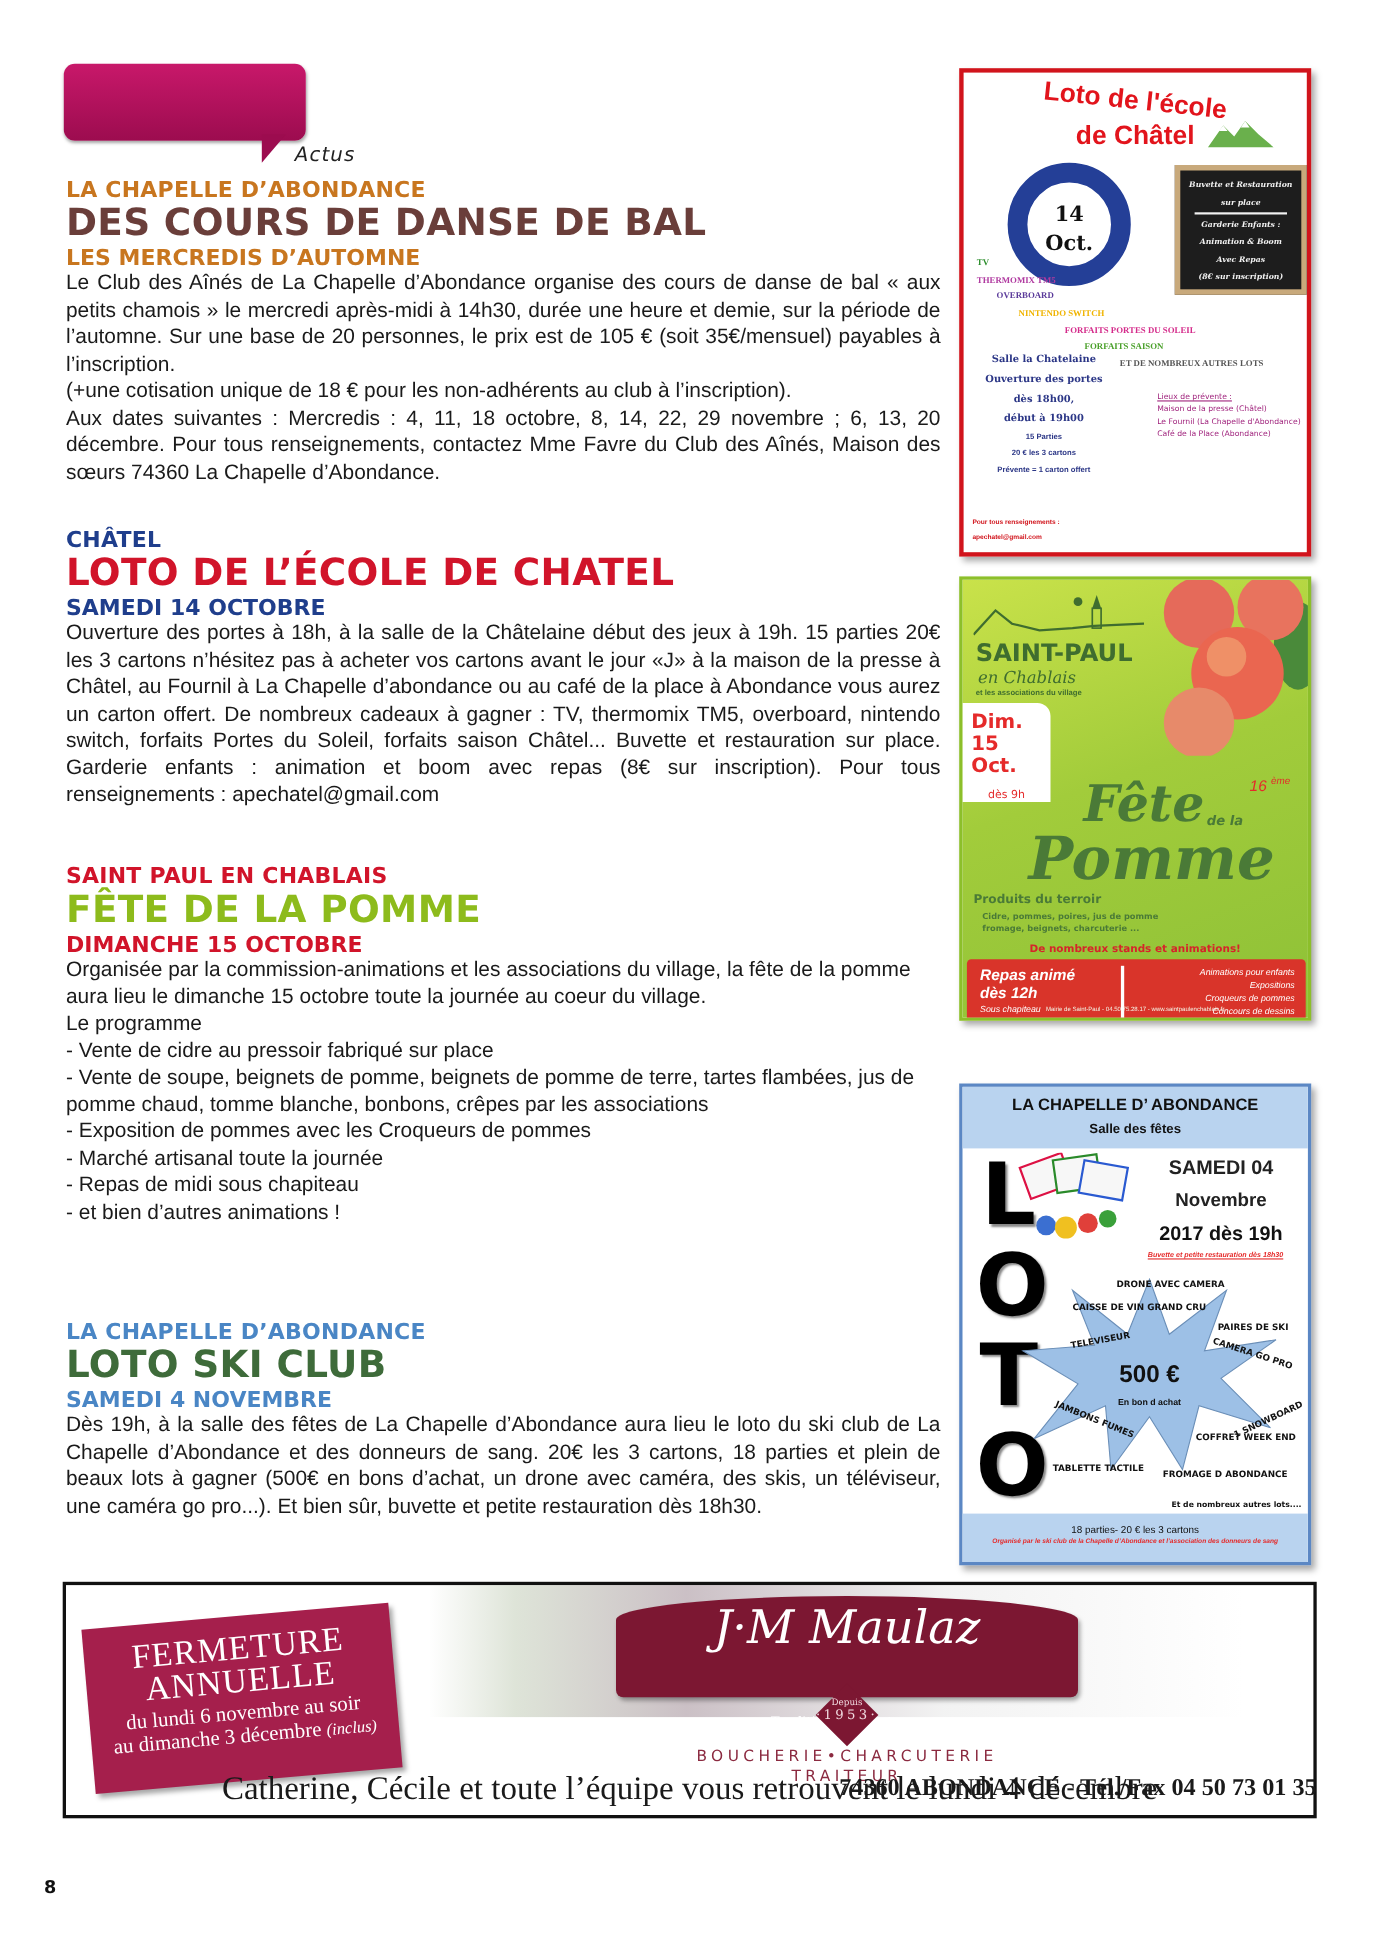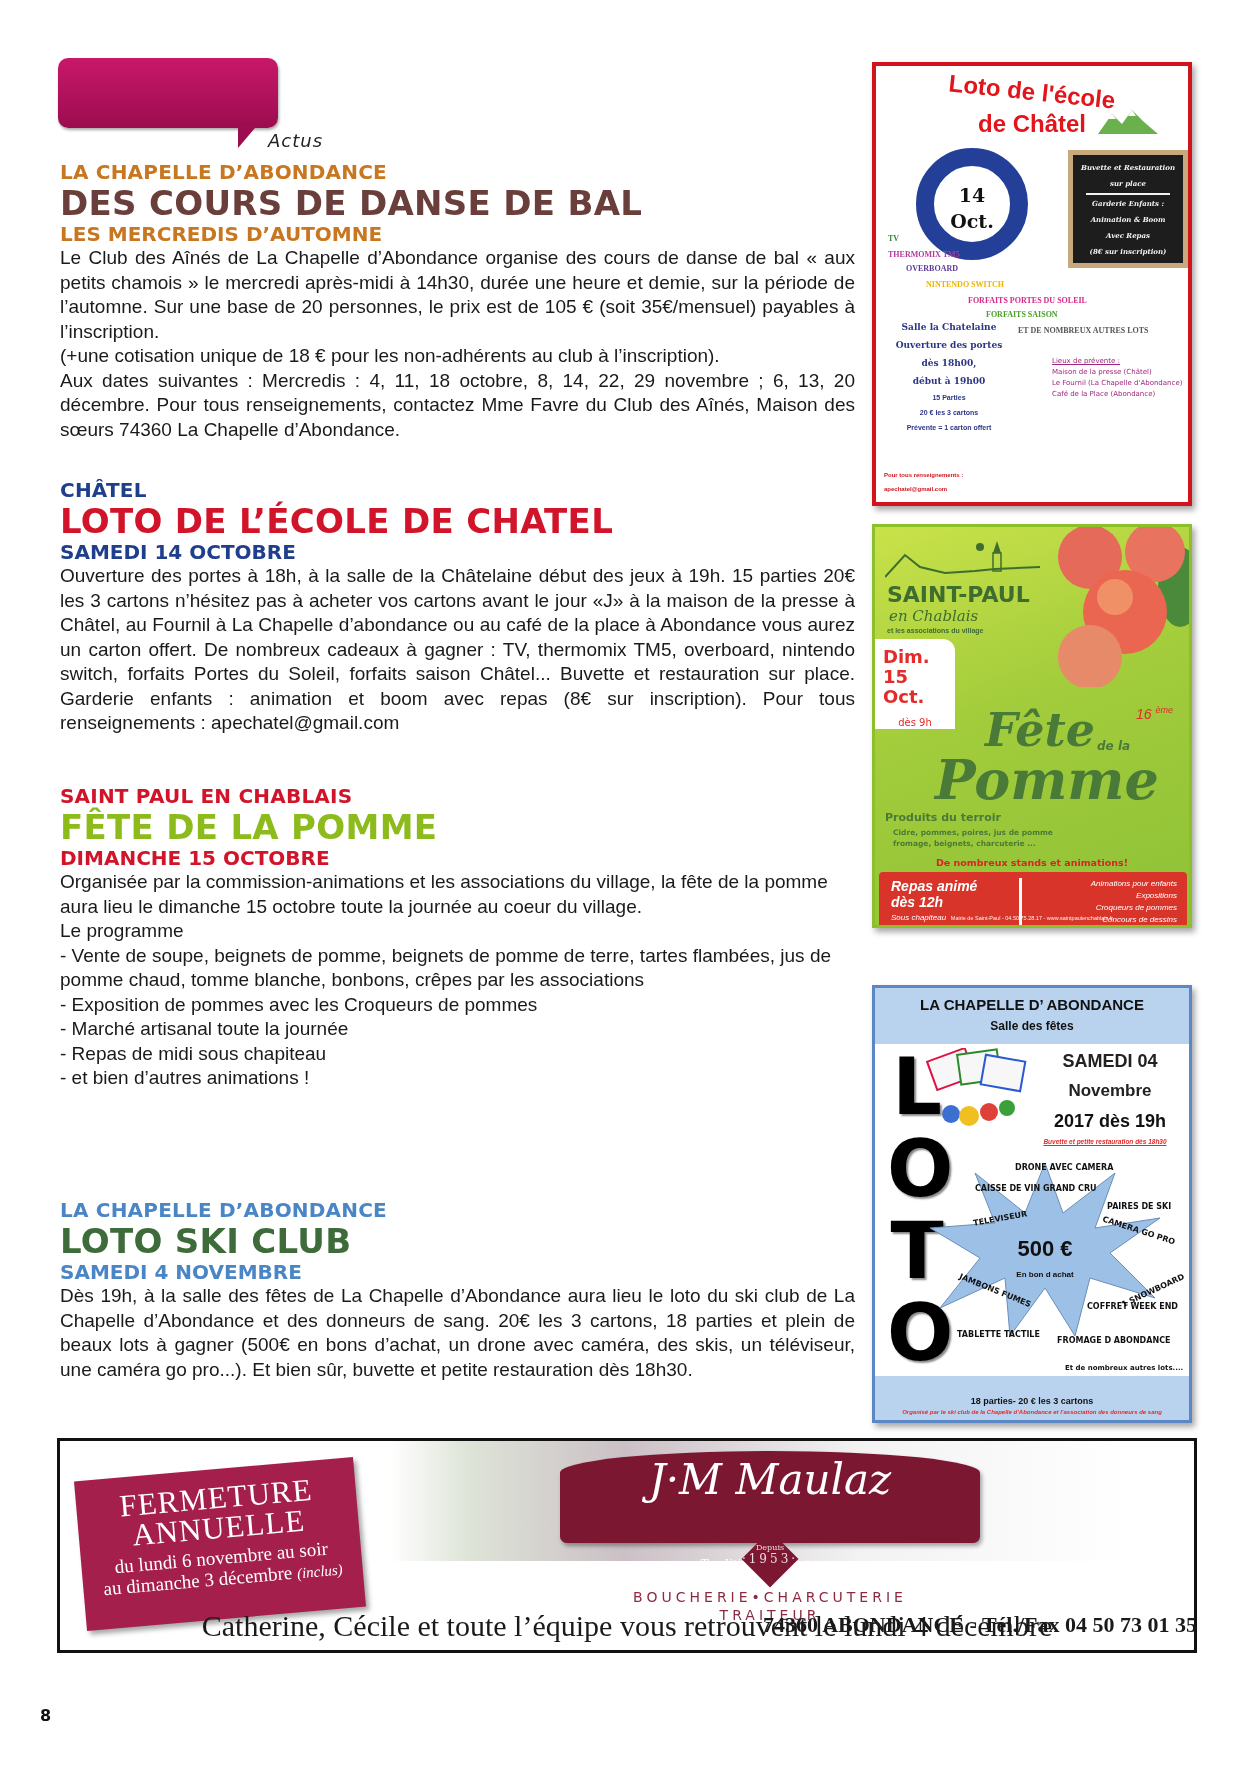--- a/index.html
+++ b/index.html
@@ -100,21 +100,21 @@
   .p3-date { position: absolute; left: 150px; top: 58px; width: 170px; text-align: center; font-weight: bold; color: #222; }
   .p3-date .l1 { font-size: 18px; line-height: 30px; }
   .p3-date .l2 { font-size: 17px; line-height: 30px; }
   .p3-date .l3 { font-size: 18px; line-height: 30px; color: #111; }
   .p3-buvette { position: absolute; left: 140px; top: 150px; width: 180px; text-align: center; color: #e52a2a; font-size: 6.5px; font-weight: bold; font-style: italic; text-decoration: underline; }
   .p3-star { position: absolute; left: 50px; top: 170px; width: 240px; height: 180px; }
   .p3-prize { position: absolute; font-family: "DejaVu Sans", sans-serif; font-weight: bold; font-size: 8px; color: #111; white-space: nowrap; }
   .p3-500 { position: absolute; left: 130px; top: 248px; width: 80px; text-align: center; font-size: 22px; font-weight: bold; color: #111; }
   .p3-bon { position: absolute; left: 120px; top: 282px; width: 100px; text-align: center; font-size: 8px; font-weight: bold; color: #111; }
   .p3-bottom { position: absolute; left: 0; bottom: 0; width: 100%; height: 44px; background: #b9d3ef; text-align: center; }
-  .p3-bottom .a { font-weight: bold; font-size: 9px; color: #111; padding-top: 20px; }
+  .p3-bottom .a { font-weight: normal; font-size: 9px; color: #111; padding-top: 10px; }
   .p3-bottom .b { font-weight: bold; font-style: italic; font-size: 6px; color: #e52a2a; line-height: 9px; padding: 2px 10px 0; }
 
   
   .ad { position: absolute; left: 57px; top: 1438px; width: 1140px; height: 215px; border: 3px solid #111; background: #fff; overflow: hidden; }
   .ad-banner-left { position: absolute; left: 20px; top: 28px; width: 280px; height: 150px; background: #a51f4c; transform: rotate(-5deg); box-shadow: 3px 4px 5px rgba(0,0,0,.35); text-align: center; color: #fff; font-family: "Liberation Serif", serif; }
   .ad-banner-left .h1 { font-size: 31px; line-height: 30px; padding-top: 14px; letter-spacing: 1px; }
   .ad-banner-left .h2 { font-size: 19px; line-height: 21px; margin-top: 4px; }
   .ad-banner-left i { font-size: 15px; }
   .ad-photo { position: absolute; left: 330px; top: 0; width: 780px; height: 120px;
     background: linear-gradient(90deg, rgba(255,255,255,0) 0%, rgba(200,210,190,.6) 10%, rgba(160,140,150,.55) 30%, rgba(230,230,230,.5) 60%, rgba(255,255,255,0) 95%); }
@@ -160,20 +160,21 @@
   </div>
 </div>
 
 <div class="col" id="art3">
   <div class="kicker" style="color:#d1142a">SAINT PAUL EN CHABLAIS</div>
   <div class="title" style="color:#8dbb1c">FÊTE DE LA POMME</div>
   <div class="date" style="color:#d1142a">DIMANCHE 15 OCTOBRE</div>
   <div class="body">
     <p class="left">Organisée par la commission-animations et les associations du village, la fête de la pomme aura lieu le dimanche 15 octobre toute la journée au coeur du village.</p>
     <p class="left">Le programme</p>
+    <p class="left">- Vente de cidre au pressoir fabriqué sur place</p>
     <p class="left">- Vente de soupe, beignets de pomme, beignets de pomme de terre, tartes flambées, jus de pomme chaud, tomme blanche, bonbons, crêpes par les associations</p>
     <p class="left">- Exposition de pommes avec les Croqueurs de pommes</p>
     <p class="left">- Marché artisanal toute la journée</p>
     <p class="left">- Repas de midi sous chapiteau</p>
     <p class="left">- et bien d’autres animations !</p>
   </div>
 </div>
 
 <div class="col" id="art4">
   <div class="kicker" style="color:#4a86c5">LA CHAPELLE D’ABONDANCE</div>

